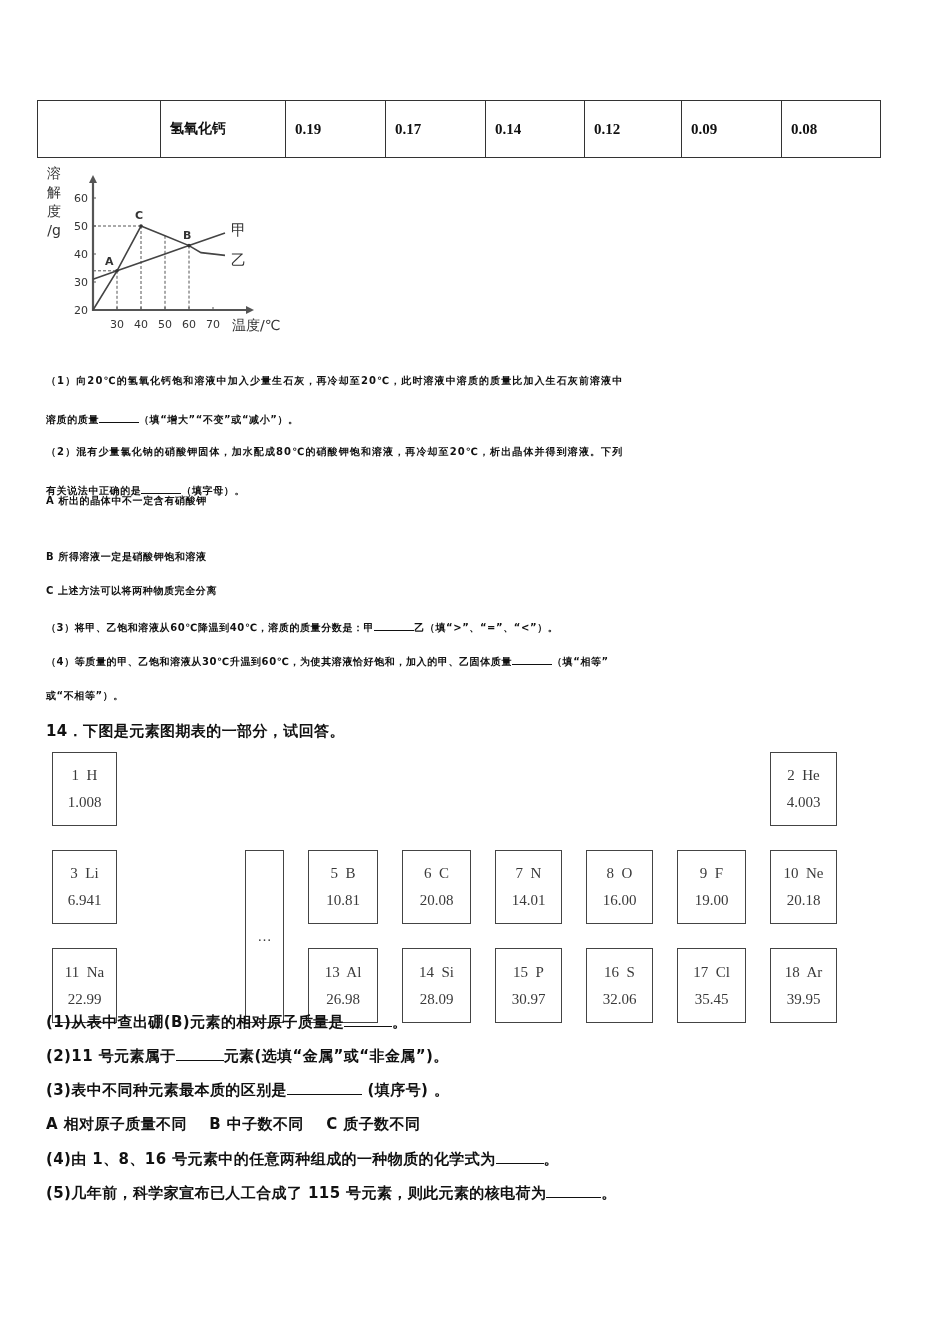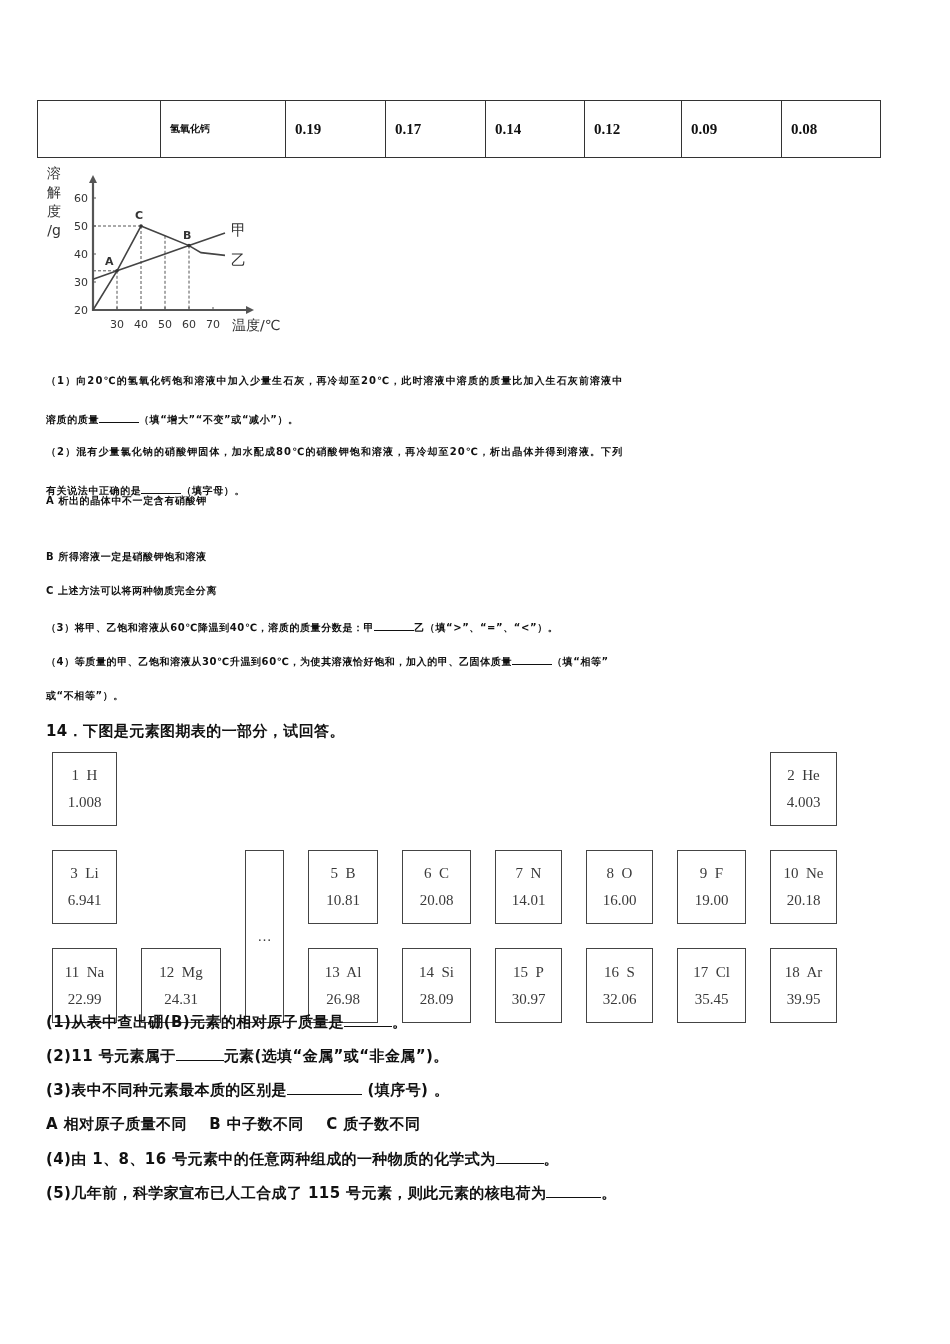--- a/index.html
+++ b/index.html
@@ -2,21 +2,21 @@
 <html><head>
 <meta charset="utf-8">
 <style>
   html,body{margin:0;padding:0;background:#ffffff;}
   body{width:950px;height:1344px;position:relative;overflow:hidden;color:#111;
        font-family:"DejaVu Sans","Liberation Sans",sans-serif;}
   
   .top-table{position:absolute;left:37px;top:100px;border-collapse:collapse;}
   .top-table td{border:1px solid #333;height:56px;padding:0 0 0 9px;
        font-family:"Liberation Serif","DejaVu Serif",serif;font-weight:bold;font-size:15px;}
-  .top-table td.cn{font-family:"DejaVu Sans",sans-serif;font-size:10px;}
+  .top-table td.cn{font-family:"DejaVu Sans",sans-serif;font-size:14px;}
   
   .line{position:absolute;left:46px;white-space:nowrap;font-weight:bold;font-size:10px;
         letter-spacing:0.6px;line-height:20px;}
   .line.mid{letter-spacing:1.1px;}
   .line.q14{font-size:15px;letter-spacing:0.4px;}
   .blank{display:inline-block;border-bottom:1px solid #111;height:14px;vertical-align:baseline;}
   
   #chart{position:absolute;left:40px;top:165px;width:270px;height:175px;}
   #chart text{font-family:"DejaVu Sans",sans-serif;fill:#333;}
   
@@ -155,24 +155,20 @@
   </div>
   <div class="pcell" style="grid-column:9;grid-row:2">
     <span class="sym">10  Ne</span>
     <span>20.18</span>
   </div>
 
   <div class="pcell" style="grid-column:1;grid-row:3">
     <span class="sym">11  Na</span>
     <span>22.99</span>
   </div>
-  <div class="pcell" style="grid-column:2;grid-row:3">
-    <span class="sym">12  Mg</span>
-    <span>24.31</span>
-  </div>
   <div class="pcell" style="grid-column:4;grid-row:3">
     <span class="sym">13  Al</span>
     <span>26.98</span>
   </div>
   <div class="pcell" style="grid-column:5;grid-row:3">
     <span class="sym">14  Si</span>
     <span>28.09</span>
   </div>
   <div class="pcell" style="grid-column:6;grid-row:3">
     <span class="sym">15  P</span>

